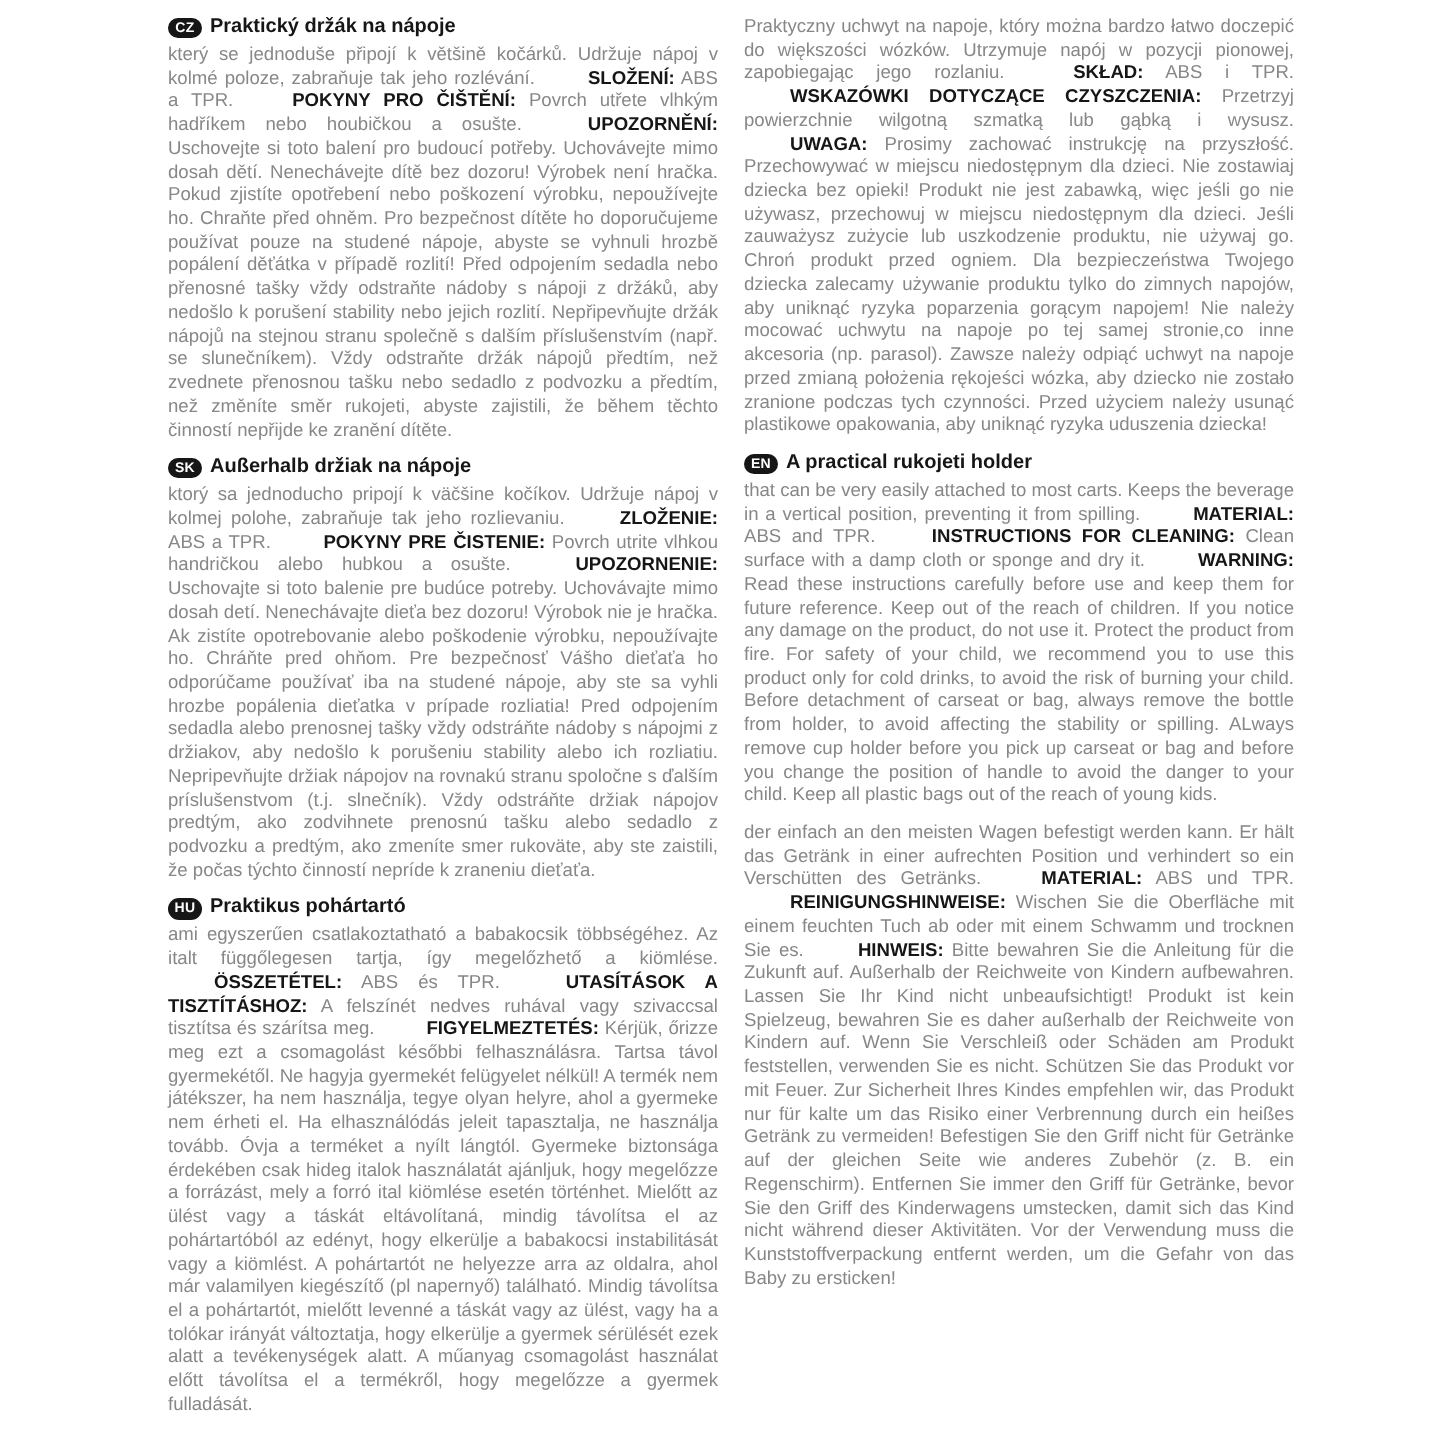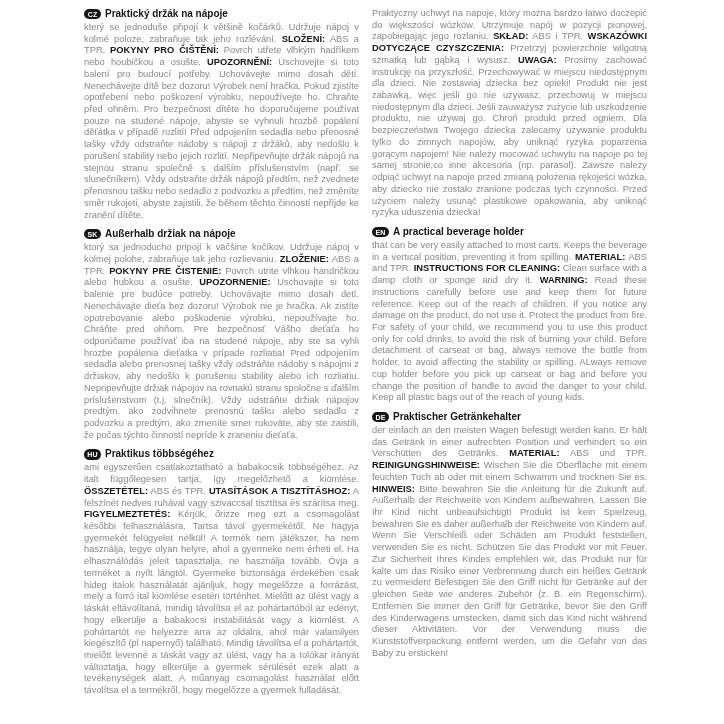--- a/index.html
+++ b/index.html
@@ -57,20 +57,21 @@
     margin: 0;
     font-size: 9.3px;
     line-height: 11.72px;
     color: #878787;
     text-align: justify;
     letter-spacing: 0px;
   }
   .body-text b {
     color: #161616;
     font-weight: bold;
+    margin-left: 23px;
   }
 </style>
 </head>
 <body>
 
 <div class="page">
   <div class="col">
   <section class="section">
     <h2 class="heading">
       <span class="badge">CZ</span>
@@ -83,39 +84,35 @@
     <h2 class="heading">
       <span class="badge">SK</span>
       <span class="title">Außerhalb držiak na nápoje</span>
     </h2>
     <p class="body-text"><span>ktorý sa jednoducho pripojí k väčšine kočíkov. Udržuje nápoj v kolmej polohe, zabraňuje tak jeho rozlievaniu. </span><b>ZLOŽENIE:</b><span> ABS a TPR. </span><b>POKYNY PRE ČISTENIE:</b><span> Povrch utrite vlhkou handričkou alebo hubkou a osušte. </span><b>UPOZORNENIE:</b><span> Uschovajte si toto balenie pre budúce potreby. Uchovávajte mimo dosah detí. Nenechávajte dieťa bez dozoru! Výrobok nie je hračka. Ak zistíte opotrebovanie alebo poškodenie výrobku, nepoužívajte ho. Chráňte pred ohňom. Pre bezpečnosť Vášho dieťaťa ho odporúčame používať iba na studené nápoje, aby ste sa vyhli hrozbe popálenia dieťatka v prípade rozliatia! Pred odpojením sedadla alebo prenosnej tašky vždy odstráňte nádoby s nápojmi z držiakov, aby nedošlo k porušeniu stability alebo ich rozliatiu. Nepripevňujte držiak nápojov na rovnakú stranu spoločne s ďalším príslušenstvom (t.j. slnečník). Vždy odstráňte držiak nápojov predtým, ako zodvihnete prenosnú tašku alebo sedadlo z podvozku a predtým, ako zmeníte smer rukoväte, aby ste zaistili, že počas týchto činností nepríde k zraneniu dieťaťa.</span></p>
   </section>
 
   <section class="section">
     <h2 class="heading">
       <span class="badge">HU</span>
-      <span class="title">Praktikus többségéhez</span>
+      <span class="title">Praktikus pohártartó</span>
     </h2>
     <p class="body-text"><span>ami egyszerűen csatlakoztatható a babakocsik többségéhez. Az italt függőlegesen tartja, így megelőzhető a kiömlése. </span><b>ÖSSZETÉTEL:</b><span> ABS és TPR. </span><b>UTASÍTÁSOK A TISZTÍTÁSHOZ:</b><span> A felszínét nedves ruhával vagy szivaccsal tisztítsa és szárítsa meg. </span><b>FIGYELMEZTETÉS:</b><span> Kérjük, őrizze meg ezt a csomagolást későbbi felhasználásra. Tartsa távol gyermekétől. Ne hagyja gyermekét felügyelet nélkül! A termék nem játékszer, ha nem használja, tegye olyan helyre, ahol a gyermeke nem érheti el. Ha elhasználódás jeleit tapasztalja, ne használja tovább. Óvja a terméket a nyílt lángtól. Gyermeke biztonsága érdekében csak hideg italok használatát ajánljuk, hogy megelőzze a forrázást, mely a forró ital kiömlése esetén történhet. Mielőtt az ülést vagy a táskát eltávolítaná, mindig távolítsa el az pohártartóból az edényt, hogy elkerülje a babakocsi instabilitását vagy a kiömlést. A pohártartót ne helyezze arra az oldalra, ahol már valamilyen kiegészítő (pl napernyő) található. Mindig távolítsa el a pohártartót, mielőtt levenné a táskát vagy az ülést, vagy ha a tolókar irányát változtatja, hogy elkerülje a gyermek sérülését ezek alatt a tevékenységek alatt. A műanyag csomagolást használat előtt távolítsa el a termékről, hogy megelőzze a gyermek fulladását.</span></p>
   </section>
 </div>
   <div class="col">
   <section class="section">
     <p class="body-text"><span>Praktyczny uchwyt na napoje, który można bardzo łatwo doczepić do większości wózków. Utrzymuje napój w pozycji pionowej, zapobiegając jego rozlaniu. </span><b>SKŁAD:</b><span> ABS i TPR. </span><b>WSKAZÓWKI DOTYCZĄCE CZYSZCZENIA:</b><span> Przetrzyj powierzchnie wilgotną szmatką lub gąbką i wysusz. </span><b>UWAGA:</b><span> Prosimy zachować instrukcję na przyszłość. Przechowywać w miejscu niedostępnym dla dzieci. Nie zostawiaj dziecka bez opieki! Produkt nie jest zabawką, więc jeśli go nie używasz, przechowuj w miejscu niedostępnym dla dzieci. Jeśli zauważysz zużycie lub uszkodzenie produktu, nie używaj go. Chroń produkt przed ogniem. Dla bezpieczeństwa Twojego dziecka zalecamy używanie produktu tylko do zimnych napojów, aby uniknąć ryzyka poparzenia gorącym napojem! Nie należy mocować uchwytu na napoje po tej samej stronie,co inne akcesoria (np. parasol). Zawsze należy odpiąć uchwyt na napoje przed zmianą położenia rękojeści wózka, aby dziecko nie zostało zranione podczas tych czynności. Przed użyciem należy usunąć plastikowe opakowania, aby uniknąć ryzyka uduszenia dziecka!</span></p>
   </section>
 
   <section class="section">
     <h2 class="heading">
       <span class="badge">EN</span>
-      <span class="title">A practical beverage holder</span>
+      <span class="title">A practical rukojeti holder</span>
     </h2>
     <p class="body-text"><span>that can be very easily attached to most carts. Keeps the beverage in a vertical position, preventing it from spilling. </span><b>MATERIAL:</b><span> ABS and TPR. </span><b>INSTRUCTIONS FOR CLEANING:</b><span> Clean surface with a damp cloth or sponge and dry it. </span><b>WARNING:</b><span> Read these instructions carefully before use and keep them for future reference. Keep out of the reach of children. If you notice any damage on the product, do not use it. Protect the product from fire. For safety of your child, we recommend you to use this product only for cold drinks, to avoid the risk of burning your child. Before detachment of carseat or bag, always remove the bottle from holder, to avoid affecting the stability or spilling. ALways remove cup holder before you pick up carseat or bag and before you change the position of handle to avoid the danger to your child. Keep all plastic bags out of the reach of young kids.</span></p>
   </section>
 
   <section class="section">
-    <h2 class="heading">
-      <span class="badge">DE</span>
-      <span class="title">Praktischer Getränkehalter</span>
-    </h2>
     <p class="body-text"><span>der einfach an den meisten Wagen befestigt werden kann. Er hält das Getränk in einer aufrechten Position und verhindert so ein Verschütten des Getränks. </span><b>MATERIAL:</b><span> ABS und TPR. </span><b>REINIGUNGSHINWEISE:</b><span> Wischen Sie die Oberfläche mit einem feuchten Tuch ab oder mit einem Schwamm und trocknen Sie es. </span><b>HINWEIS:</b><span> Bitte bewahren Sie die Anleitung für die Zukunft auf. Außerhalb der Reichweite von Kindern aufbewahren. Lassen Sie Ihr Kind nicht unbeaufsichtigt! Produkt ist kein Spielzeug, bewahren Sie es daher außerhalb der Reichweite von Kindern auf. Wenn Sie Verschleiß oder Schäden am Produkt feststellen, verwenden Sie es nicht. Schützen Sie das Produkt vor mit Feuer. Zur Sicherheit Ihres Kindes empfehlen wir, das Produkt nur für kalte um das Risiko einer Verbrennung durch ein heißes Getränk zu vermeiden! Befestigen Sie den Griff nicht für Getränke auf der gleichen Seite wie anderes Zubehör (z. B. ein Regenschirm). Entfernen Sie immer den Griff für Getränke, bevor Sie den Griff des Kinderwagens umstecken, damit sich das Kind nicht während dieser Aktivitäten. Vor der Verwendung muss die Kunststoffverpackung entfernt werden, um die Gefahr von das Baby zu ersticken!</span></p>
   </section>
 </div>
 </div>
 
 </body></html>

